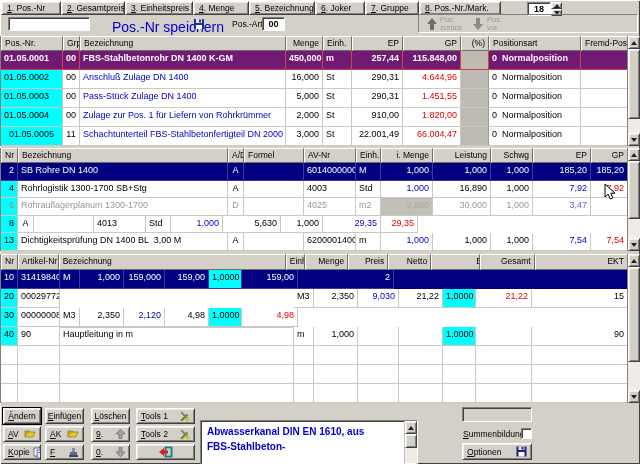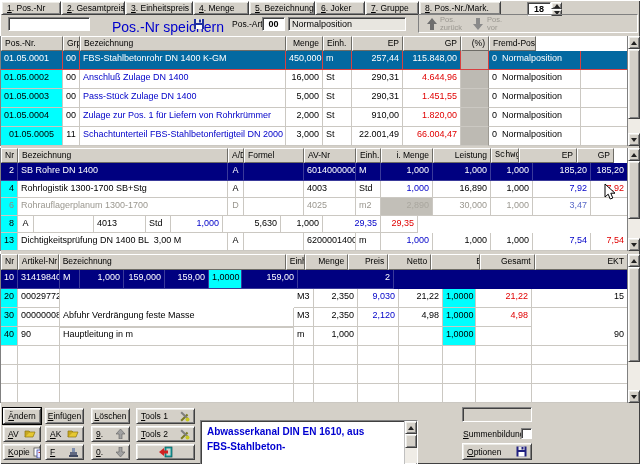--- a/index.html
+++ b/index.html
@@ -41,21 +41,21 @@
   .a-l { text-align:left; } .a-r { text-align:right; } .a-c { text-align:center; }
   .t1 .hrow { height:15px; } .t1 .trow { height:19px; }
   .t2 .hrow { height:15px; } .t2 .trow { height:17.6px; }
   .t3 .hrow { height:16px; } .t3 .trow { height:19px; }
 
   
   .t1 .trow.normal .c-posnr { background:#00ffff; }
   .t1 .trow.normal .c-desc  { color:#0000c8; }
   .t1 .trow.normal .c-gp    { color:#e00000; }
   .t1 .trow .c-pct { background:#bdbab3; border-right-color:#9d9a93; }
-  .t1 .trow.selected { background:#0369a1; color:#ffffff; }
+  .t1 .trow.selected { background:#701a75; color:#ffffff;font-weight:bold; }
   .t1 .trow.selected .cell { border-right-color:#d84040; border-bottom-color:#d84040; }
   .t1 .trow.selected .c-pct { background:#bdbab3; }
 
   
   .t2 .trow.normal .c-nr, .t2 .trow.disabled .c-nr { background:#00ffff; }
   .t2 .trow.normal .c-imenge, .t2 .trow.normal .c-ep { color:#0000c8; }
   .t2 .trow.normal .c-gp { color:#e00000; }
   .t2 .trow.selected { background:#000080; color:#ffffff; }
   .t2 .trow.selected .cell { border-right-color:#3a3a9a; border-bottom-color:#3a3a9a; }
   .t2 .trow.disabled { color:#9a978f; }
@@ -136,21 +136,20 @@
   <span class="abs icon" style="left:193px;top:18px">
     <svg width="12" height="12">
         <rect x="1" y="1" width="10" height="10" fill="#2030a0"></rect>
         <rect x="3" y="1" width="6" height="4" fill="#e8e8e8"></rect>
         <rect x="6" y="1.5" width="2" height="3" fill="#2030a0"></rect>
         <rect x="3" y="7" width="6" height="4" fill="#ffffff"></rect>
       </svg>
   </span>
   <div class="abs flabel" style="left:232px;top:19px">Pos.-Art</div>
   <div class="abs sunken" style="left:262px;top:17px;width:23px;height:14px;text-align:center;font-size:9px;line-height:12px;font-weight:bold">00</div>
-  <div class="abs sunken" style="left:288px;top:17px;width:118px;height:14px;font-size:9px;line-height:12px;padding:0 3px;background:#e8e6e0">Normalposition</div>
 
   <div class="abs navgroup"></div>
   <span class="abs icon" style="left:427px;top:18px">
     <svg width="10" height="12">
         <polygon points="5,0 10,6 7,6 7,12 3,12 3,6 0,6" fill="#6e6e6e"></polygon>
       </svg>
   </span>
   <div class="abs tinylbl" style="left:440px;top:16px">
     <div>Pos.</div>
       <div>zurück</div>
@@ -168,20 +167,21 @@
   <div class="abs dtable t1" style="left:0;top:36px;width:627px;height:110px">
       <div class="hrow">
         <div class="hcell a-l" style="width: 62px;">Pos.-Nr.</div>
         <div class="hcell a-l" style="width: 17px;">Grp</div>
         <div class="hcell a-l" style="width: 206px;">Bezeichnung</div>
         <div class="hcell a-r" style="width: 37px;">Menge</div>
         <div class="hcell a-l" style="width: 29px;">Einh.</div>
         <div class="hcell a-r" style="width: 51px;">EP</div>
         <div class="hcell a-r" style="width: 58px;">GP</div>
         <div class="hcell a-r" style="width: 28px;">(%)</div>
+        <div class="hcell a-l" style="width: 92px;">Positionsart</div>
         <div class="hcell a-l" style="width: 47px;">Fremd-PosNr</div>
       </div>
       <div class="trow selected">
         <div class="cell c-posnr a-l" style="width: 62px;">01.05.0001</div>
         <div class="cell c-grp a-c" style="width: 17px;">00</div>
         <div class="cell c-desc a-l" style="width: 206px;">FBS-Stahlbetonrohr DN 1400 K-GM</div>
         <div class="cell c-menge a-r" style="width: 37px; text-align: center;">450,000</div>
         <div class="cell c-einh a-l" style="width: 29px;">m</div>
         <div class="cell c-ep a-r" style="width: 51px;">257,44</div>
         <div class="cell c-gp a-r" style="width: 58px;">115.848,00</div>
@@ -253,21 +253,21 @@
   <div class="abs dtable t2" style="left:0;top:148px;width:627px;height:103px">
       <div class="hrow">
         <div class="hcell a-l" style="width: 17px;">Nr</div>
         <div class="hcell a-l" style="width: 210px;">Bezeichnung</div>
         <div class="hcell a-l" style="width: 16px;">A/D</div>
         <div class="hcell a-l" style="width: 60px;">Formel</div>
         <div class="hcell a-l" style="width: 52px;">AV-Nr</div>
         <div class="hcell a-l" style="width: 25px;">Einh.</div>
         <div class="hcell a-r" style="width: 52px;">i. Menge</div>
         <div class="hcell a-r" style="width: 58px;">Leistung</div>
-        <div class="hcell a-r" style="width: 28px; font-family: Liberation Mono, monospace;">Schwg</div>
+        <div class="hcell a-r" style="width: 42px;">Schwg</div>
         <div class="hcell a-r" style="width: 58px;">EP</div>
         <div class="hcell a-r" style="width: 37px;">GP</div>
       </div>
       <div class="trow selected">
         <div class="cell c-nr a-r" style="width: 17px;">2</div>
         <div class="cell c-desc a-l" style="width: 210px;">SB Rohre DN 1400</div>
         <div class="cell c-ad a-c" style="width: 16px;">A</div>
         <div class="cell c-formel a-l" style="width: 60px;"></div>
         <div class="cell c-avnr a-l" style="width: 52px;">6014000000</div>
         <div class="cell c-einh a-l" style="width: 25px;">M</div>
@@ -373,21 +373,20 @@
         <div class="cell c-menge a-r" style="width: 44px;">2,350</div>
         <div class="cell c-preis a-r" style="width: 41px;">9,030</div>
         <div class="cell c-netto a-r" style="width: 44px;">21,22</div>
         <div class="cell c-brutto a-l" style="width: 33px;">1,0000</div>
         <div class="cell c-gesamt a-r" style="width: 56px;">21,22</div>
         <div class="cell c-ekt a-r" style="width: 96px;">15</div>
       </div>
       <div class="trow normal">
         <div class="cell c-nr a-r" style="width: 17px;">30</div>
         <div class="cell c-artikel a-l" style="width: 42px;">00000008</div>
-        <div class="cell c-desc a-l" style="width: 234px;">Abfuhr Verdrängung feste Masse</div>
         <div class="cell c-einh a-l" style="width: 20px;">M3</div>
         <div class="cell c-menge a-r" style="width: 44px;">2,350</div>
         <div class="cell c-preis a-r" style="width: 41px;">2,120</div>
         <div class="cell c-netto a-r" style="width: 44px;">4,98</div>
         <div class="cell c-brutto a-l" style="width: 33px;">1,0000</div>
         <div class="cell c-gesamt a-r" style="width: 56px;">4,98</div>
       </div>
       <div class="trow normal">
         <div class="cell c-nr a-r" style="width: 17px;">40</div>
         <div class="cell c-artikel a-l" style="width: 42px;">90</div>

